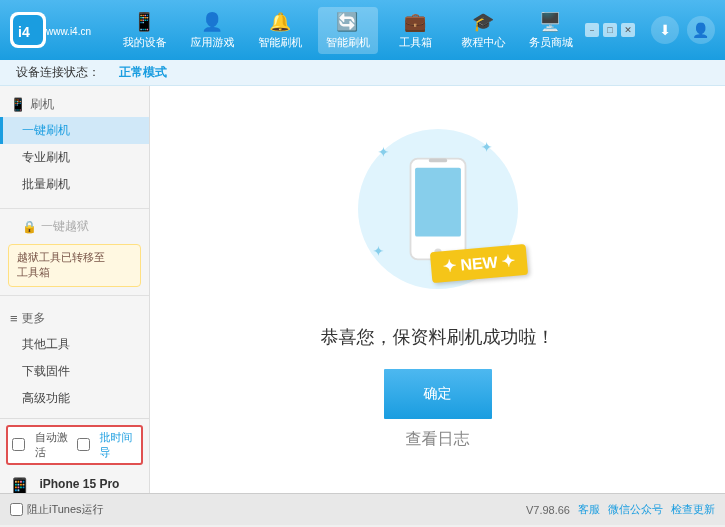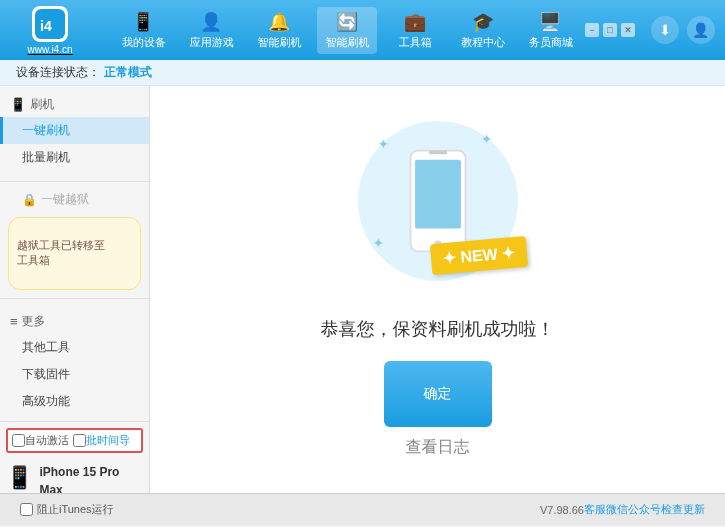--- a/index.html
+++ b/index.html
@@ -8,25 +8,24 @@
     
     .header {
       background: linear-gradient(180deg, #4db8f0 0%, #1a9de0 100%);
       height: 60px;
       display: flex;
       align-items: center;
       padding: 0 10px;
     }
     .logo-area {
       display: flex;
-      flex-direction: column;
+      flex-direction: row;
       align-items: center;
       margin-right: 20px;
       min-width: 80px;
-      text-decoration: underline;
     }
     .logo-icon {
       width: 36px;
       height: 36px;
       background: #fff;
       border-radius: 8px;
       display: flex;
       align-items: center;
       justify-content: center;
       font-size: 18px;
@@ -100,21 +99,21 @@
       background: #e8f4fc;
       border-bottom: 1px solid #d0e8f5;
       padding: 4px 16px;
       font-size: 12px;
       color: #555;
       display: flex;
       align-items: flex-start;
       gap: 4px;
     }
     .status-label { color: #333; }
-    .status-value { color: #1a9de0; font-weight: bold; }
+    .status-value { color: #1a9de0; font-weight: bold; margin-left: 15px; }
 
     
     .sidebar {
       width: 150px;
       background: #f5f5f5;
       border-right: 1px solid #ddd;
       overflow-y: auto;
       display: flex;
       flex-direction: column;
     }
@@ -147,22 +146,22 @@
       color: #aaa;
       font-size: 12px;
       display: flex;
       align-items: center;
       gap: 4px;
     }
     .notice-box {
       margin: 4px 8px;
       background: #fff8e1;
       border: 1px solid #ffe082;
-      border-radius: 12px;
-      padding: 20px 8px;
+      border-radius: 4px;
+      padding: 5px 8px;
       font-size: 11px;
       color: #795548;
       line-height: 1.4;
     }
 
     
     .content {
       flex: 1;
       display: flex;
       align-items: center;
@@ -219,22 +218,22 @@
     .success-text {
       font-size: 18px;
       color: #333;
       margin: 16px 0 20px;
       font-weight: normal;
     }
     .confirm-btn {
       background: linear-gradient(180deg, #4db8f0, #1a9de0);
       color: #fff;
       border: none;
-      padding: 24px 40px;
-      border-radius: 6px;
+      padding: 16px 40px;
+      border-radius: 1px;
       font-size: 14px;
       cursor: pointer;
       margin-bottom: 10px;
     }
     .log-link {
       color: #888;
       font-size: 16px;
       cursor: pointer;
       text-decoration: none;
     }
@@ -244,21 +243,21 @@
       gap: 4px;
       margin-bottom: 6px;
       border: 2px solid #e05050;
       border-radius: 3px;
       padding: 3px 4px;
       background: #fff;
     }
     .checkbox-label {
       display: flex;
       align-items: center;
-      gap: 0;
+      gap: 10px;
       font-size: 11px;
       color: #555;
       cursor: pointer;
     }
     .checkbox-label input[type=checkbox] {
       width: 13px;
       height: 13px;
     }
     .device-info {
       display: flex;
@@ -270,30 +269,30 @@
     .device-details { font-size: 11px; color: #333; line-height: 1.5; }
     .device-name { font-size: 12px; font-weight: bold; color: #333; }
 
     
     .footer {
       background: #e8e8e8;
       border-top: 1px solid #ccc;
       height: 32px;
       display: flex;
       align-items: center;
-      padding: 0 20px;
+      padding: 0 10px;
       gap: 20px;
     }
     .footer-left { display: flex; align-items: center; gap: 4px; }
     .footer-checkbox { display: flex; align-items: center; gap: 4px; font-size: 11px; color: #555; }
     .footer-right {
       margin-left: auto;
       display: flex;
       align-items: center;
-      gap: 0;
+      gap: 8px;
       font-size: 11px;
       color: #666;
     }
     .footer-version { color: #666; }
     .footer-link { color: #1a9de0; cursor: pointer; }
   </style>
 </head>
 <body>
 
 <div class="header">
@@ -356,20 +355,23 @@
 
   <div class="sidebar">
 
     <div class="sidebar-section">
       <div class="sidebar-section-header">
         <span class="icon">📱</span>
         <span>刷机</span>
       </div>
       <div class="sidebar-item active">
         <span>一键刷机</span>
+      </div>
+      <div class="sidebar-item">
+        <span>专业刷机</span>
       </div>
       <div class="sidebar-item">
         <span>批量刷机</span>
       </div>
     </div>
 
     <div class="sidebar-divider"></div>
 
     <div class="sidebar-disabled">
       <span>🔒</span>

